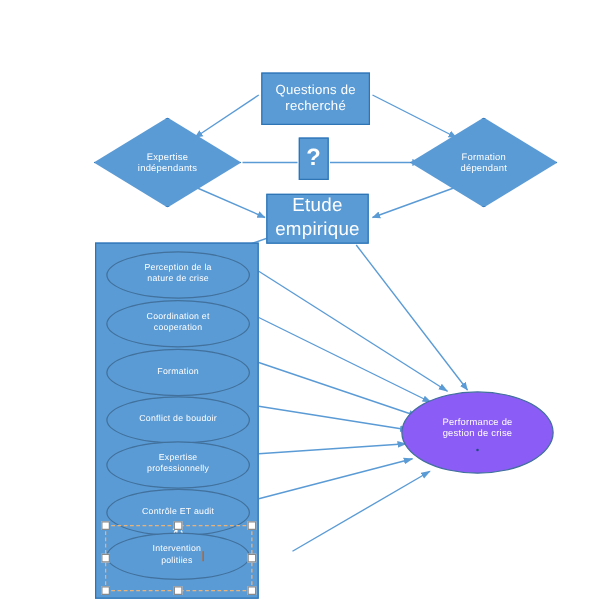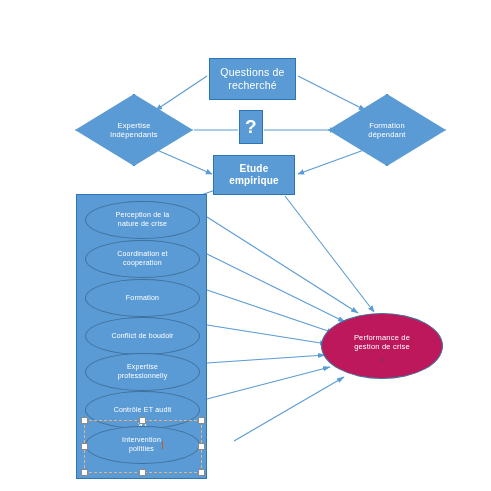--- a/index.html
+++ b/index.html
@@ -49,21 +49,21 @@
   #node-questions {
     left: 209px;  top: 58px;
     width: 87px;  height: 42px;
   }
   #node-questions .shape-label { font-size: 10.5px; }
 
   #node-etude {
     left: 213px;  top: 155px;
     width: 82px;  height: 40px;
   }
-  #node-etude .shape-label { font-size: 10px; font-weight: bold; }
+  #node-etude .shape-label { font-size: 15px; }
 
   #node-question-mark {
     left: 239px;  top: 110px;
     width: 24px;  height: 34px;
   }
   #node-question-mark .shape-label {
     font-size: 19px;
     font-weight: bold;
   }
 
@@ -130,21 +130,21 @@
   #oval-4 { top: 158px; }
   #oval-5 { top: 196px; }
   #oval-6 { top: 231px; }
 
   
   #node-performance {
     position: absolute;
     left: 321px;  top: 313px;
     width: 122px; height: 66px;
     border-radius: 50% / 50%;
-    background: #be185d;
+    background: #8b5cf6;
     border: 1px solid #41719c;
     box-sizing: border-box;
     display: flex;
     align-items: center;
     justify-content: center;
   }
   #node-performance .shape-label {
     font-size: 7.5px;
     transform: translateY(-4px);
   }

